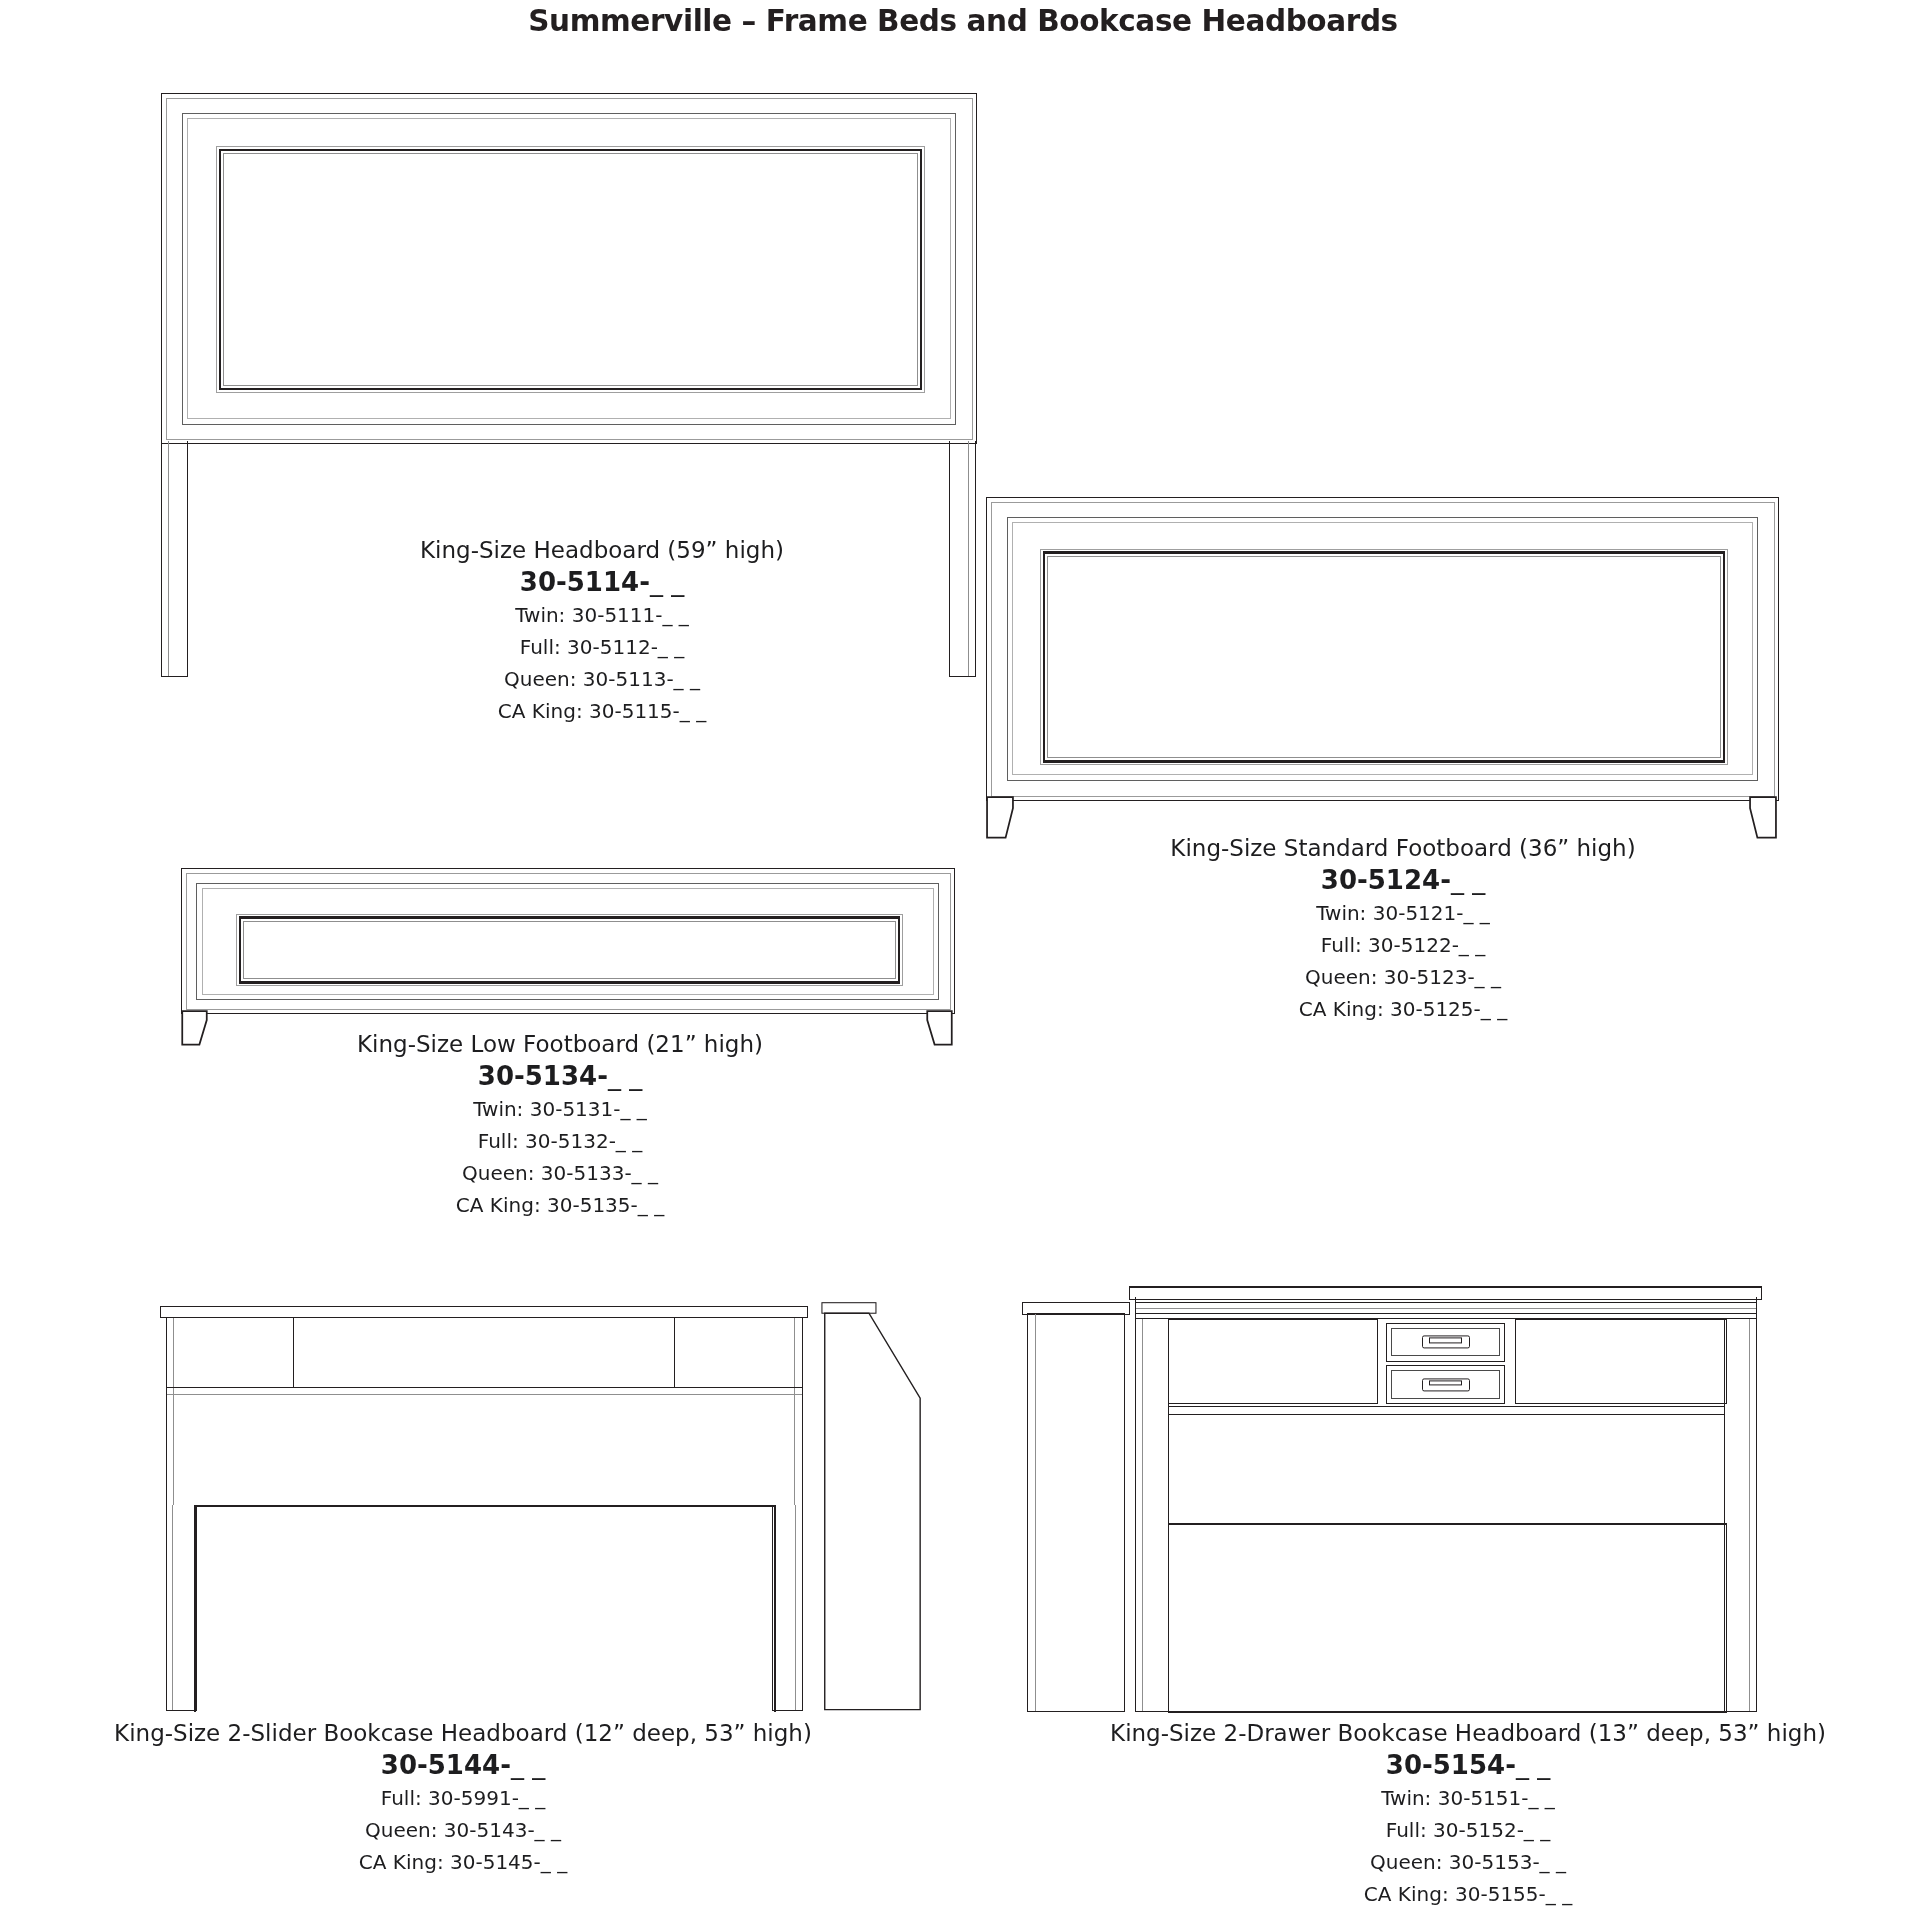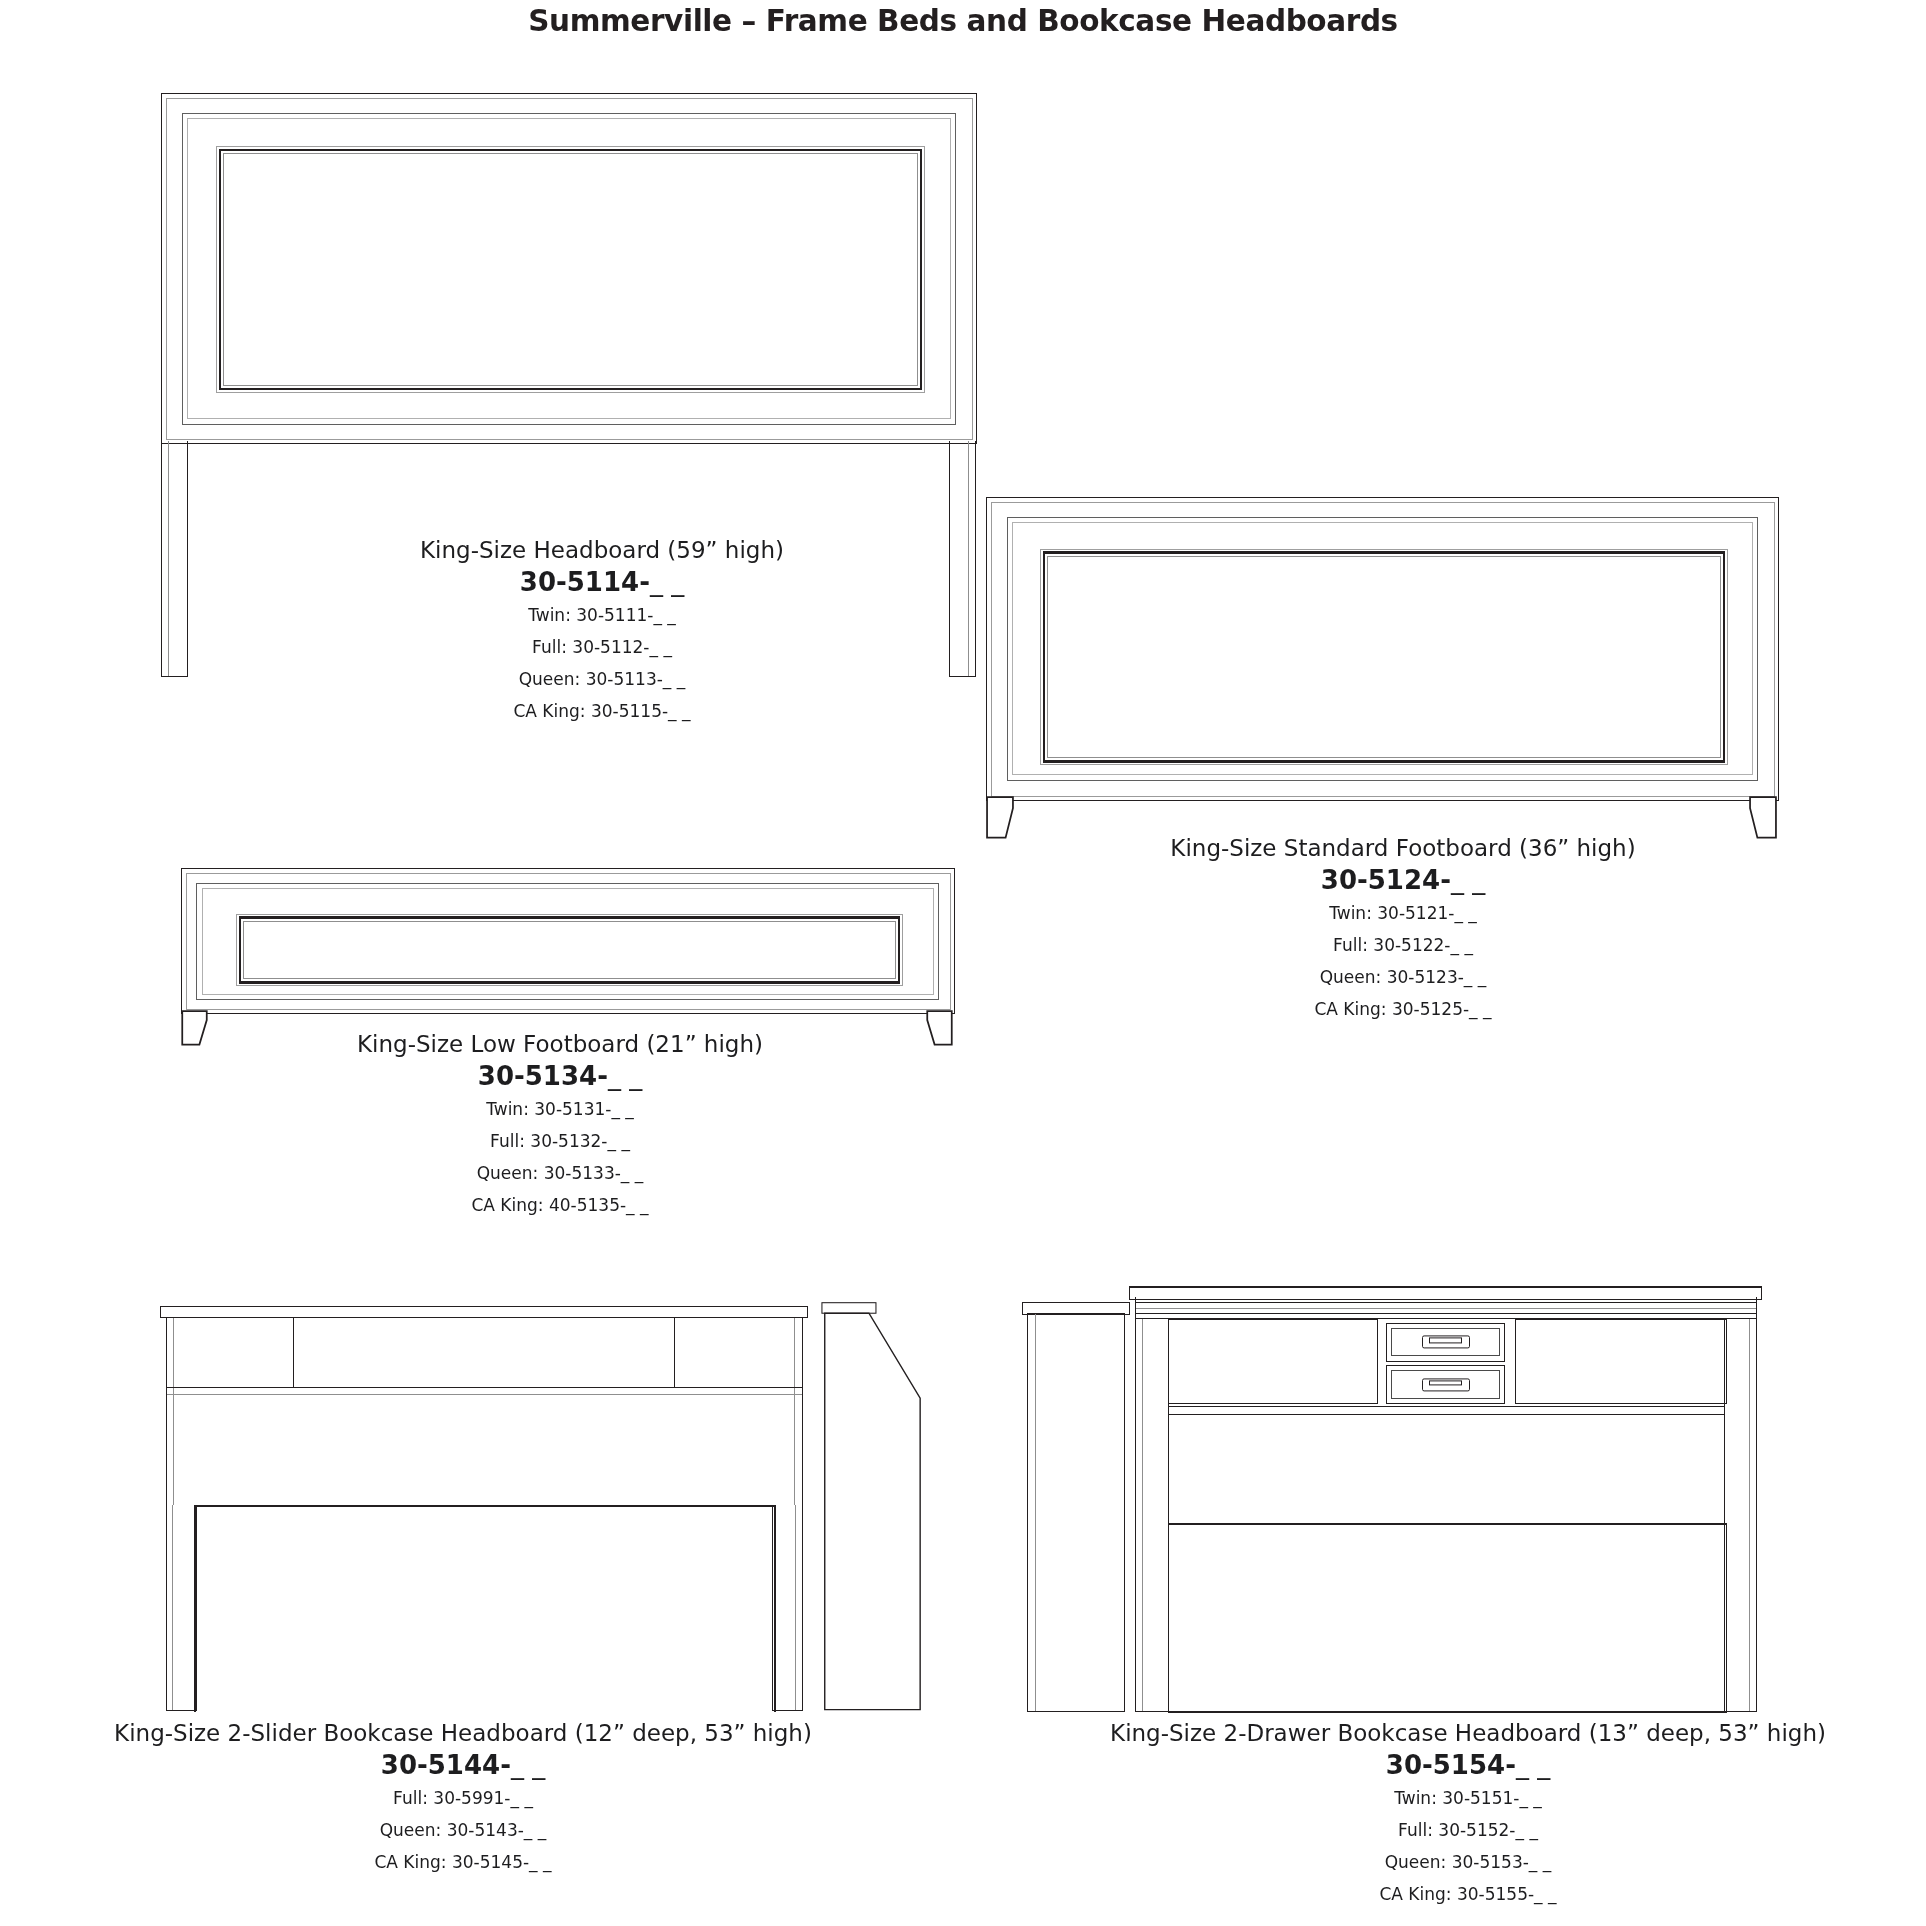--- a/index.html
+++ b/index.html
@@ -47,21 +47,21 @@
   .handle{position:absolute;left:50%;top:50%;width:46px;height:11.2px;transform:translate(-50%,-50%);border:1.4px solid var(--ink);border-radius:2.1px;background:#fff;}
   .handle::after{content:"";position:absolute;left:6.3px;right:6.3px;top:1.4px;height:3.5px;border:1.1px solid var(--ink);}
 
   svg.shape{position:absolute;overflow:visible;}
   svg.shape polygon, svg.shape rect{fill:#ffffff;stroke:var(--ink);}
 
   .caption{position:absolute;text-align:center;color:#1d1d1f;}
   .cap-name{font-size:23px;line-height:32px;}
   .cap-code{font-size:26px;line-height:33px;font-weight:bold;}
   .cap-code .suffix{font-weight:normal;}
-  .cap-var{font-size:17px;line-height:32px;}
+  .cap-var{font-size:20px;line-height:32px;}
 </style>
 </head>
 <body>
 
 <div class="canvas">
 
   <div class="title">Summerville – Frame Beds and Bookcase Headboards</div>
 
   <div class="draw" style="left:161px;top:93px;width:814px;height:583px;">
     <div class="dbl" style="left:0;top:0;width:814px;height:349px;"></div>
@@ -112,21 +112,21 @@
       <polygon points="1.5,0 36.5,0 36.5,48 12,48 1.5,13" stroke-width="2.5"></polygon>
     </svg>
   </div>
 
   <div class="caption" style="left:139px;top:1028px;width:842px;">
     <div class="cap-name">King-Size Low Footboard (21” high)</div>
     <div class="cap-code"><span>30-5134-</span><span class="suffix">_ _</span></div>
     <div class="cap-var">Twin: 30-5131-_ _</div>
     <div class="cap-var">Full: 30-5132-_ _</div>
     <div class="cap-var">Queen: 30-5133-_ _</div>
-    <div class="cap-var">CA King: 40-5135-_ _</div>
+    <div class="cap-var">CA King: 30-5135-_ _</div>
   </div>
 
   <div class="draw" style="left:160px;top:1302px;width:766px;height:409px;">
     <div class="capbar" style="left:0;top:4.2px;width:646px;height:9.8px;"></div>
 
     <div class="abs" style="left:5.6px;top:15.4px;width:635px;height:187px;border:1.1px solid var(--ink);border-bottom:none;">
       <div class="vline light" style="left:6.3px;top:0;height:187px;"></div>
       <div class="vline light" style="right:6.3px;top:0;height:187px;"></div>
       <div class="vline" style="left:126px;top:0;height:69px;"></div>
       <div class="vline" style="left:507px;top:0;height:69px;"></div>

